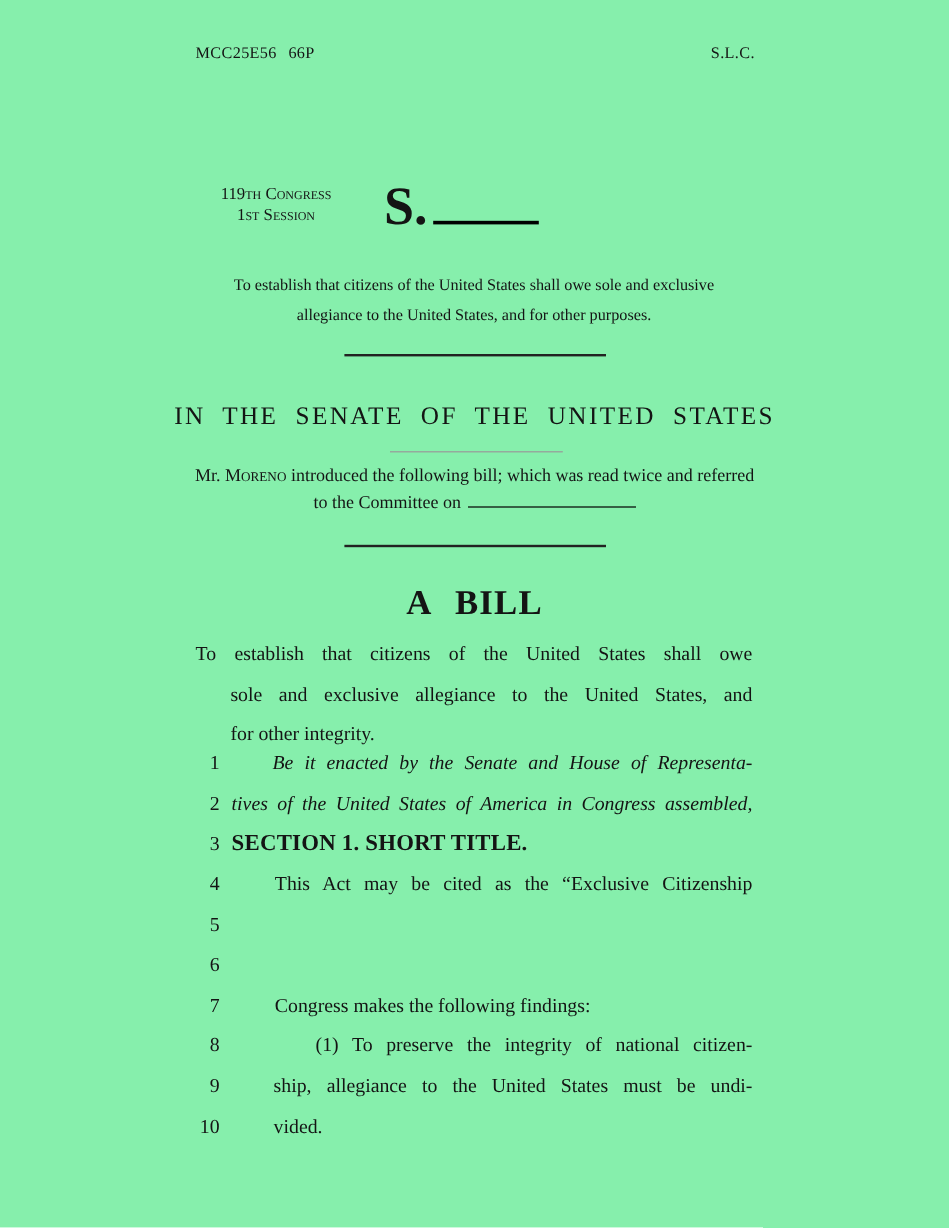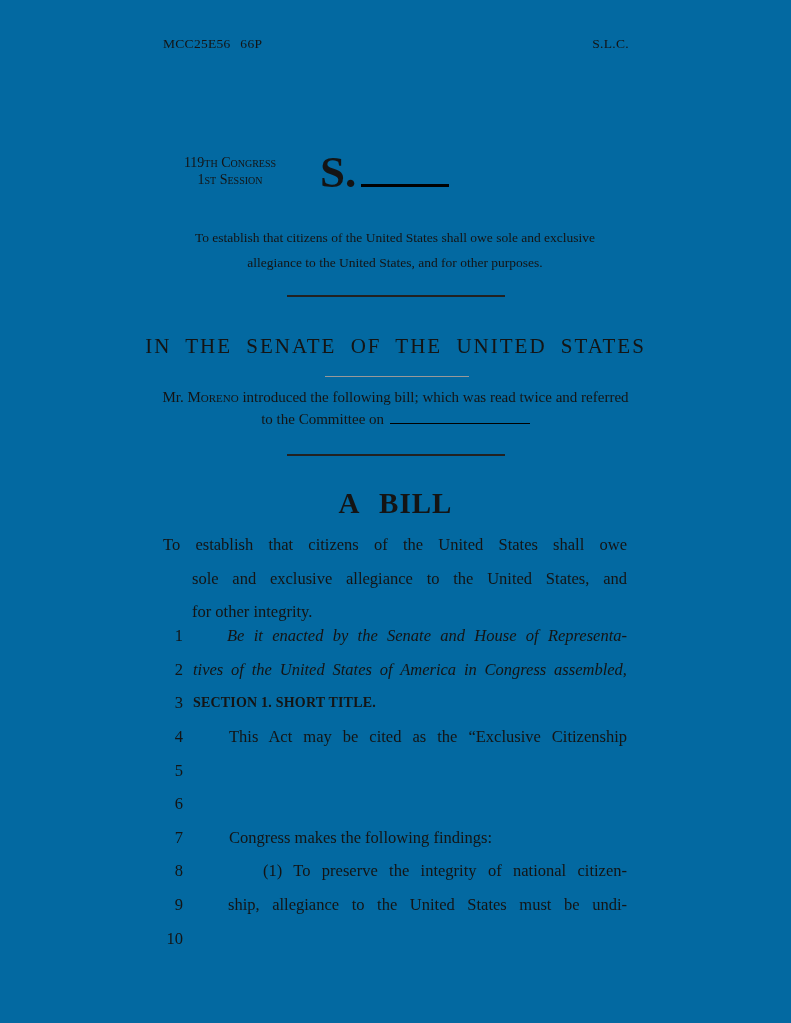--- a/index.html
+++ b/index.html
@@ -1,19 +1,19 @@
 <!DOCTYPE html>
 <html><head>
 <meta charset="utf-8">
 <style>
   html,body { margin:0; padding:0; background:#ffffff; }
   .page {
     position:relative;
     width:791px; height:1023px;
-    background:#0369a1;
+    background:#86efac;
     color:#141414;
     font-family:"Liberation Serif","DejaVu Serif",serif;
     overflow:hidden;
   }
   .abs { position:absolute; }
 
   
   .runhead {
     top:36px; left:163px; width:466px;
     display:flex; justify-content:space-between;
@@ -77,21 +77,21 @@
   .lnum {
     position:absolute; left:0; top:0; width:20px;
     text-align:right; font-size:16.5px; line-height:22px;
   }
   .ltext { margin-left:30px; width:434px; line-height:22px; }
 
   .jline { text-align:justify; }
   .jline::after { content:""; display:inline-block; width:100%; height:0; }
 
   .it { font-style:italic; }
-  .bold-head { font-weight:bold; font-size:14px; letter-spacing:0.2px; }
+  .bold-head { font-weight:bold; font-size:19px; letter-spacing:0.2px; }
   .ind-34 { text-indent:34px; }
   .ind-35 { text-indent:35px; }
   .ind-36 { text-indent:36px; }
   .ind-70 { text-indent:70px; }
 </style>
 </head>
 <body>
 
 <div class="page">
 
@@ -175,17 +175,18 @@
       <div class="ltext jline ind-70">(1) To preserve the integrity of national citizen-</div>
     </div>
 
     <div class="row">
       <span class="lnum">9</span>
       <div class="ltext jline ind-35">ship, allegiance to the United States must be undi-</div>
     </div>
 
     <div class="row">
       <span class="lnum">10</span>
+      <div class="ltext ind-35">vided.</div>
     </div>
 
   </div>
 
 </div>
 
 </body></html>

